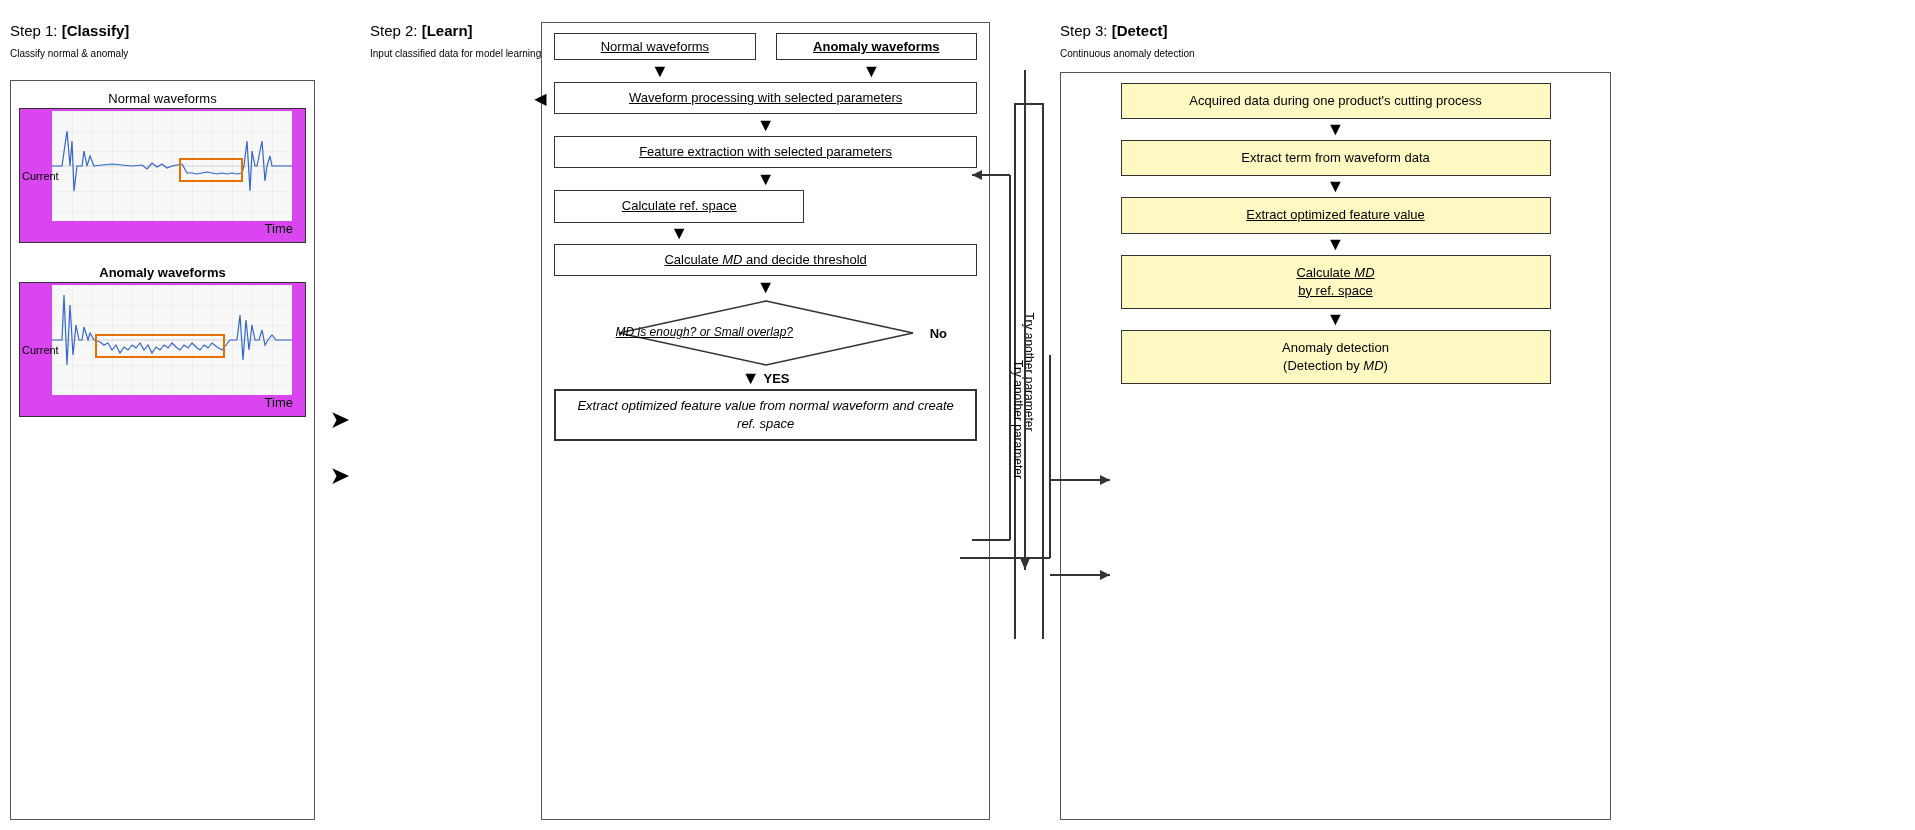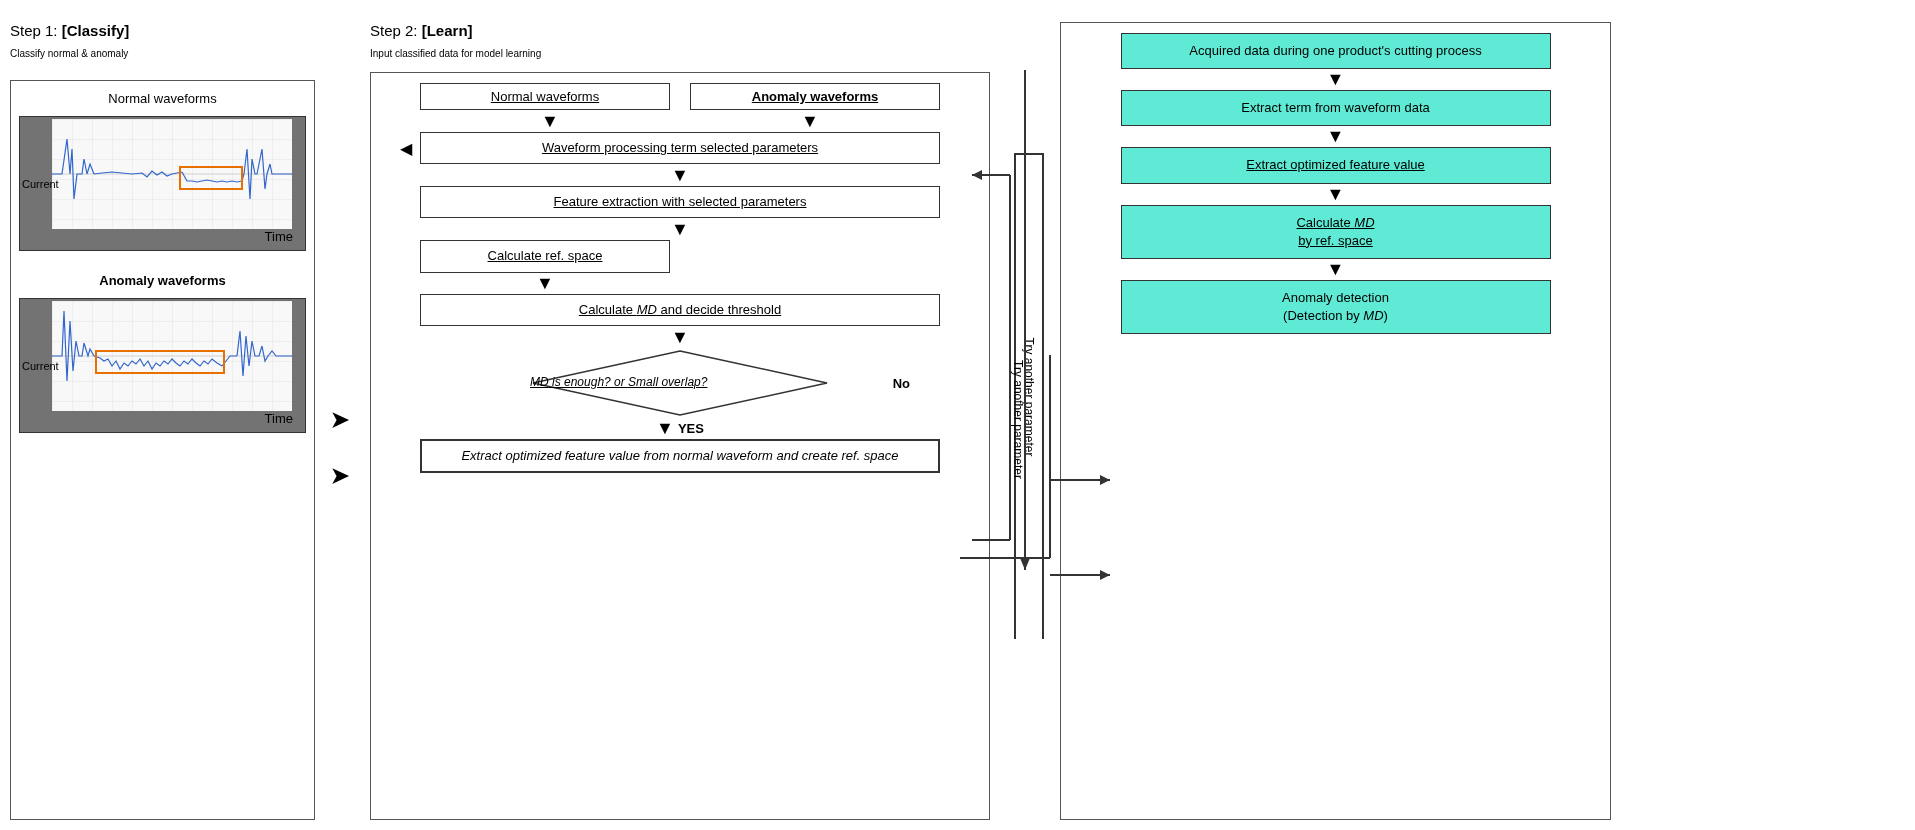--- a/index.html
+++ b/index.html
@@ -34,22 +34,22 @@
       margin-bottom: 8px;
       line-height: 1.4;
     }
     .step-header .step-num { font-weight: normal; }
     .step-header .step-label { font-weight: bold; }
     .step-sub { font-size: 10px; line-height: 1.3; }
 
     .waveform-box {
       border: 1.5px solid #333;
       position: relative;
-      background: #737373;
-      margin-top: 10px;
+      background: #d946ef;
+      margin-top: 2px;
     }
     .waveform-title {
       text-align: center;
       font-size: 13px;
       margin-bottom: 2px;
       padding-top: 4px;
     }
     .waveform-title.bold { font-weight: bold; }
     .axis-label-y {
       position: absolute;
@@ -69,21 +69,21 @@
       padding: 6px 8px 8px 8px;
       margin-top: 10px;
       flex: 1;
     }
 
     
     .step2 {
       width: 640px;
       flex-shrink: 0;
       display: flex;
-      flex-direction: column;
+      flex-direction: row;
       padding-left: 10px;
       padding-right: 10px;
       position: relative;
     }
     .step2-inner {
       border: 1.5px solid #555;
       padding: 10px 12px 12px 12px;
       flex: 1;
       display: flex;
       flex-direction: column;
@@ -182,21 +182,21 @@
       display: flex;
       flex-direction: column;
       align-items: center;
       position: relative;
       margin-top: 2px;
     }
     .s3-box {
       border: 1.5px solid #333;
       padding: 8px 16px;
       text-align: center;
-      background: #5eead4;
+      background: #fef9c3;
       font-size: 13px;
       width: 100%;
       max-width: 430px;
       line-height: 1.4;
     }
     .s3-box.underline { text-decoration: underline; }
 
     
     svg.waveform-svg {
       width: 240px;
@@ -302,21 +302,21 @@
           <div class="top-box">Normal waveforms</div>
           <div class="top-box bold-box">Anomaly waveforms</div>
         </div>
 
         <div class="arrow-down wide">
           <span>▼</span>
           <span>▼</span>
         </div>
 
         <div style="position:relative; width:100%; max-width:520px;">
-          <div class="flow-box">Waveform processing term selected parameters</div>
+          <div class="flow-box">Waveform processing with selected parameters</div>
 
           <div style="position:absolute; left:-20px; top:50%; transform:translateY(-50%); font-size:16px;">◀</div>
         </div>
 
         <div class="arrow-down">
             <span>▼</span>
           </div>
 
         <div class="flow-box">Feature extraction with selected parameters</div>
 
@@ -378,20 +378,24 @@
 
   <div style="display:flex; flex-direction:column; justify-content:center; align-items:center; width:50px; flex-shrink:0; padding-top:55px; position:relative;">
 
     <svg width="50" height="500" style="position:absolute; top:50px;">
       <line x1="25" y1="0" x2="25" y2="500" stroke="#333" stroke-width="2"></line>
       <polygon points="25,500 20,488 30,488" fill="#333"></polygon>
     </svg>
   </div>
 
   <div class="step3">
+    <div class="step-header">
+      <span class="step-num">Step 3: </span><span class="step-label">[Detect]</span><br>
+      <span class="step-sub">Continuous anomaly detection</span>
+    </div>
 
     <div class="step3-inner">
       <div style="display:flex; flex-direction:column; align-items:center; width:100%; max-width:430px; gap:0;">
 
         <div class="s3-box">Acquired data during one product's cutting process</div>
 
         <div style="font-size:18px; text-align:center;">▼</div>
 
         <div class="s3-box">Extract term from waveform data</div>
 

